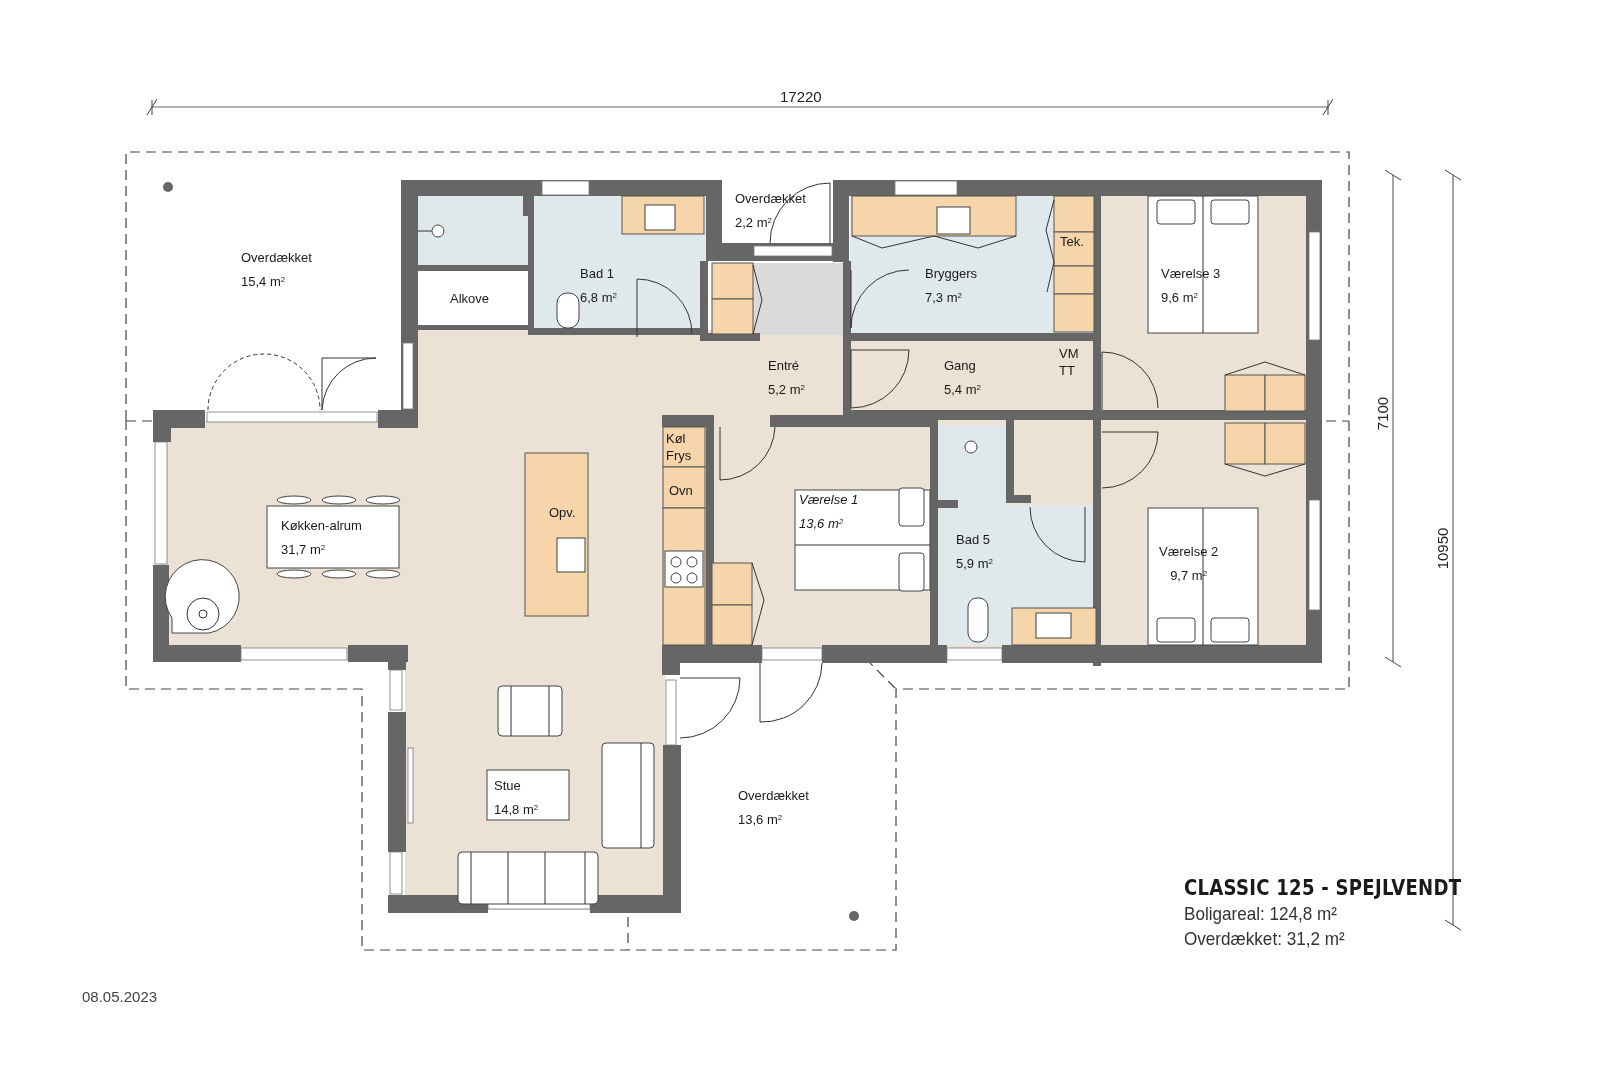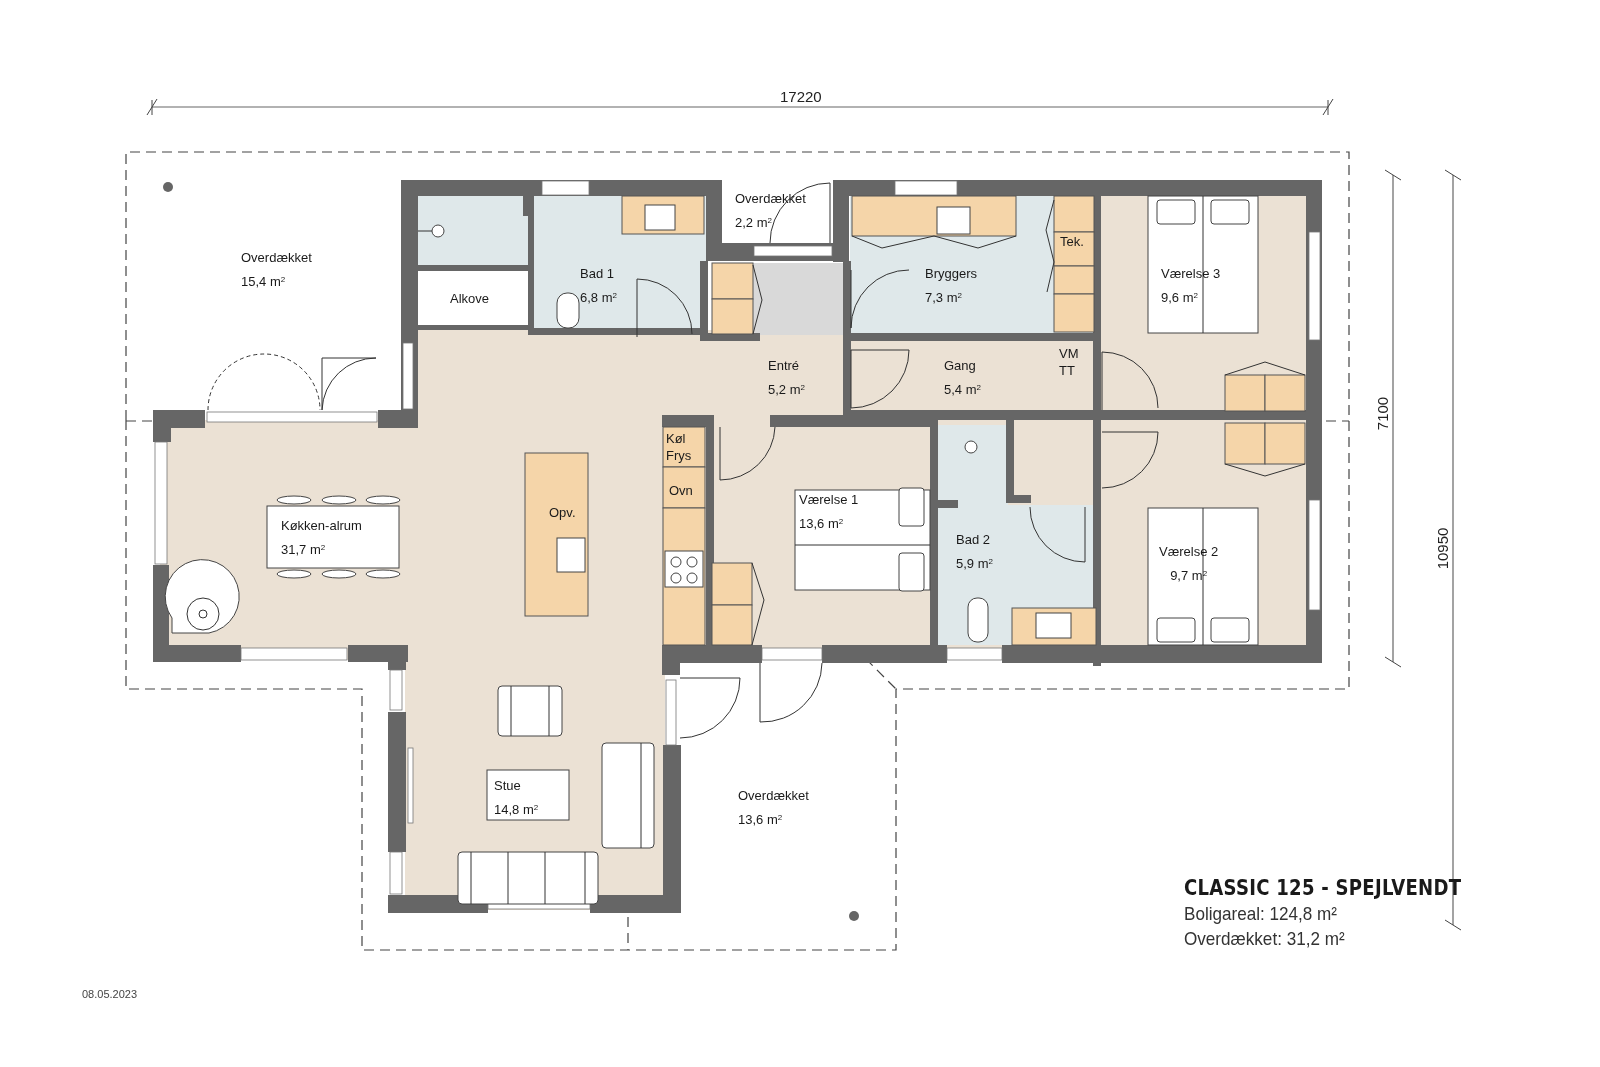--- a/index.html
+++ b/index.html
@@ -7,21 +7,21 @@
   svg.plan{position:absolute;left:0;top:0;}
   .lbl{position:absolute;font-size:13px;line-height:16px;white-space:nowrap;}
   .lbl sup{font-size:8px;vertical-align:top;position:relative;top:-2px;}
   .lbl .area{display:block;margin-top:8px;}
   .tag{position:absolute;font-size:13px;line-height:17px;}
   .dim{position:absolute;font-size:15px;color:#222;}
   .dim.v{transform:rotate(-90deg);transform-origin:center;}
   .title-block{position:absolute;left:1184px;top:876px;}
   .title-block .t{font-weight:bold;font-size:21px;letter-spacing:0.3px;font-family:"DejaVu Sans",sans-serif;transform:scaleX(0.86);transform-origin:left;white-space:nowrap;}
   .title-block .s{font-size:19px;color:#333;margin-top:3px;transform:scaleX(0.9);transform-origin:left;white-space:nowrap;}
-  .date{position:absolute;left:82px;top:988px;font-size:11px;color:#444;}
+  .date{position:absolute;left:82px;top:988px;font-size:15px;color:#444;}
 </style>
 </head>
 <body>
 
 <svg class="plan" width="1600" height="1067" viewBox="0 0 1600 1067">
   <defs>
     <style>
       .wall{fill:#666;}
       .fl{fill:#ebe1d4;}
       .wet{fill:#dfe8ea;}
@@ -267,26 +267,26 @@
   <span class="area"><span>5,2 m</span><sup>2</sup></span>
 </div>
 <div class="lbl" style="left:944px;top:358px;">
   <span>Gang</span>
   <span class="area"><span>5,4 m</span><sup>2</sup></span>
 </div>
 <div class="lbl" style="left:281px;top:518px;">
   <span>Køkken-alrum</span>
   <span class="area"><span>31,7 m</span><sup>2</sup></span>
 </div>
-<div class="lbl" style="left:799px;top:492px;">
+<div class="lbl" style="left:799px;top:492px;font-style:italic;">
   <span>Værelse 1</span>
   <span class="area"><span>13,6 m</span><sup>2</sup></span>
 </div>
 <div class="lbl" style="left:956px;top:532px;">
-  <span>Bad 2</span>
+  <span>Bad 5</span>
   <span class="area"><span>5,9 m</span><sup>2</sup></span>
 </div>
 <div class="lbl" style="left:1159px;top:544px;text-align:center;">
   <span>Værelse 2</span>
   <span class="area"><span>9,7 m</span><sup>2</sup></span>
 </div>
 <div class="lbl" style="left:494px;top:778px;">
   <span>Stue</span>
   <span class="area"><span>14,8 m</span><sup>2</sup></span>
 </div>

